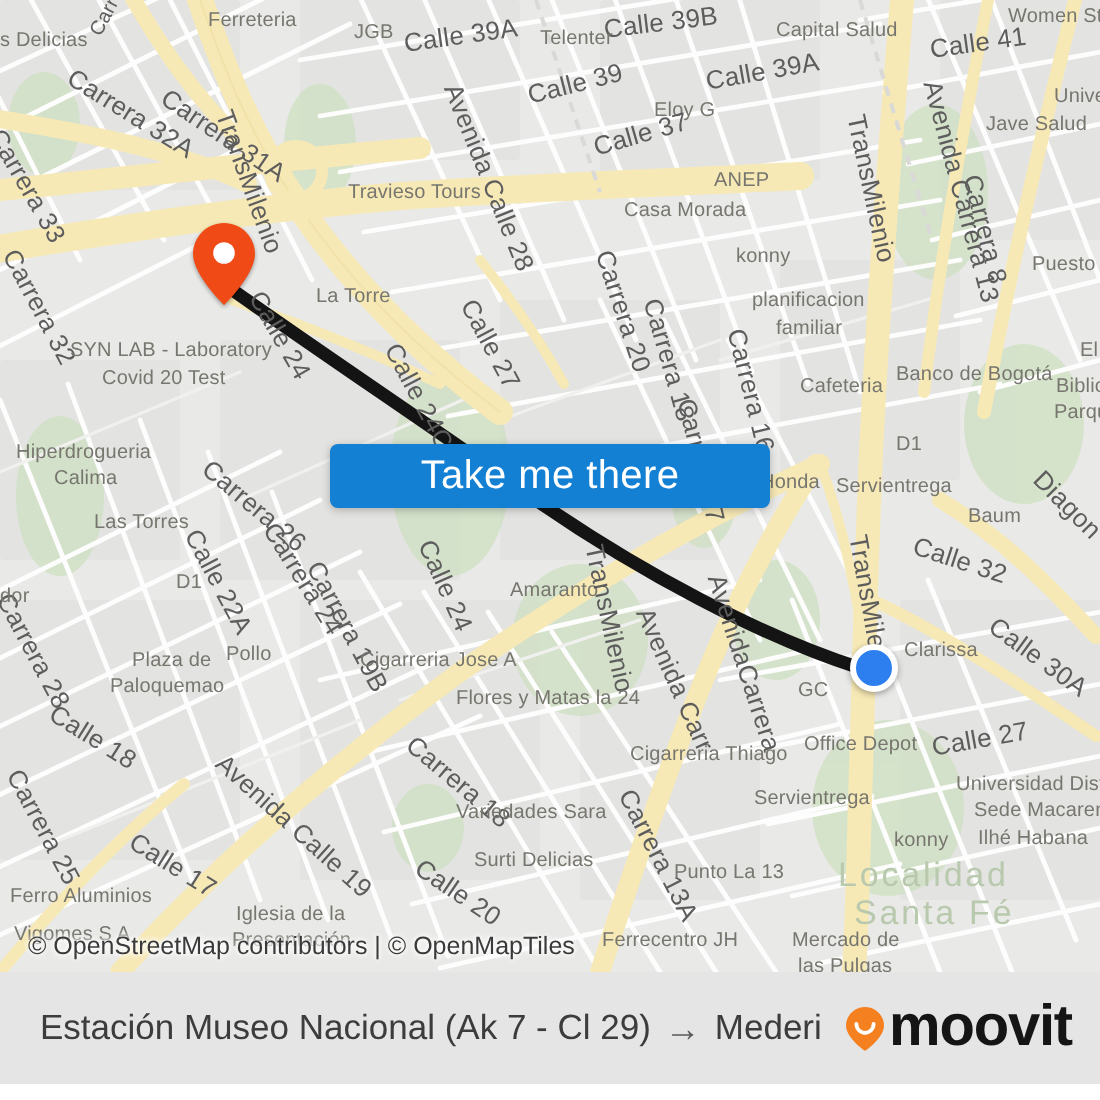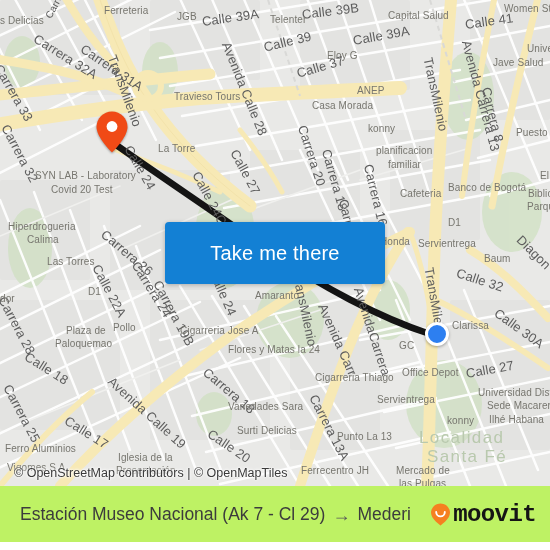--- a/index.html
+++ b/index.html
@@ -45,21 +45,21 @@
     position:absolute;left:425px;top:322px;
     width:24px;height:24px;border-radius:50%;
     background:#2d7ff0;border:3px solid #ffffff;
     box-sizing:border-box;
     box-shadow:0 1px 3px rgba(0,0,0,.35);
   }
 
   
   .cta{
     position:absolute;left:165px;top:222px;
-    width:220px;height:62px;
+    width:220px;height:32px;
     background:#1380d4;
     border:none;border-radius:4px;
     color:#ffffff;
     font-family:"Liberation Sans", sans-serif;
     font-size:20px;
     letter-spacing:.2px;
     cursor:pointer;
     box-shadow:0 1px 4px rgba(0,0,0,.25);
     display:flex;align-items:center;justify-content:center;
   }
@@ -68,36 +68,36 @@
   .attrib{
     position:absolute;left:14px;top:466px;
     font-size:12.5px;color:#3a3a3a;
     font-family:"Liberation Sans", sans-serif;
     text-shadow:0 0 2px #fff,0 0 3px #fff,0 0 4px #fff;
   }
 
   
   .footer{
     position:absolute;left:0;top:486px;width:550px;height:56px;
-    background:#bef264;
+    background:#e5e5e5;
     display:flex;align-items:center;
   }
   .footer-title{
     position:absolute;left:20px;top:50%;transform:translateY(-50%);
     font-size:17.5px;color:#3c3c3c;white-space:nowrap;
     display:flex;align-items:center;gap:7px;
   }
   .arrow-ico{display:inline-block;line-height:1;font-size:18px;color:#5a5a5a;}
   .brand{
     position:absolute;right:14px;top:50%;transform:translateY(-50%);
     display:flex;align-items:center;gap:2px;
   }
   .brand-word{
-    font-size:24px;font-weight:bold;color:#151515;letter-spacing:-.6px;
-    font-family:Liberation Mono, monospace;
+    font-size:29px;font-weight:bold;color:#151515;letter-spacing:-.6px;
+    font-family:Liberation Sans, sans-serif;
   }
 </style>
 </head>
 <body>
 
 <div class="app">
 
   <div class="map">
 
     <svg class="map-svg" viewBox="0 0 550 486">

